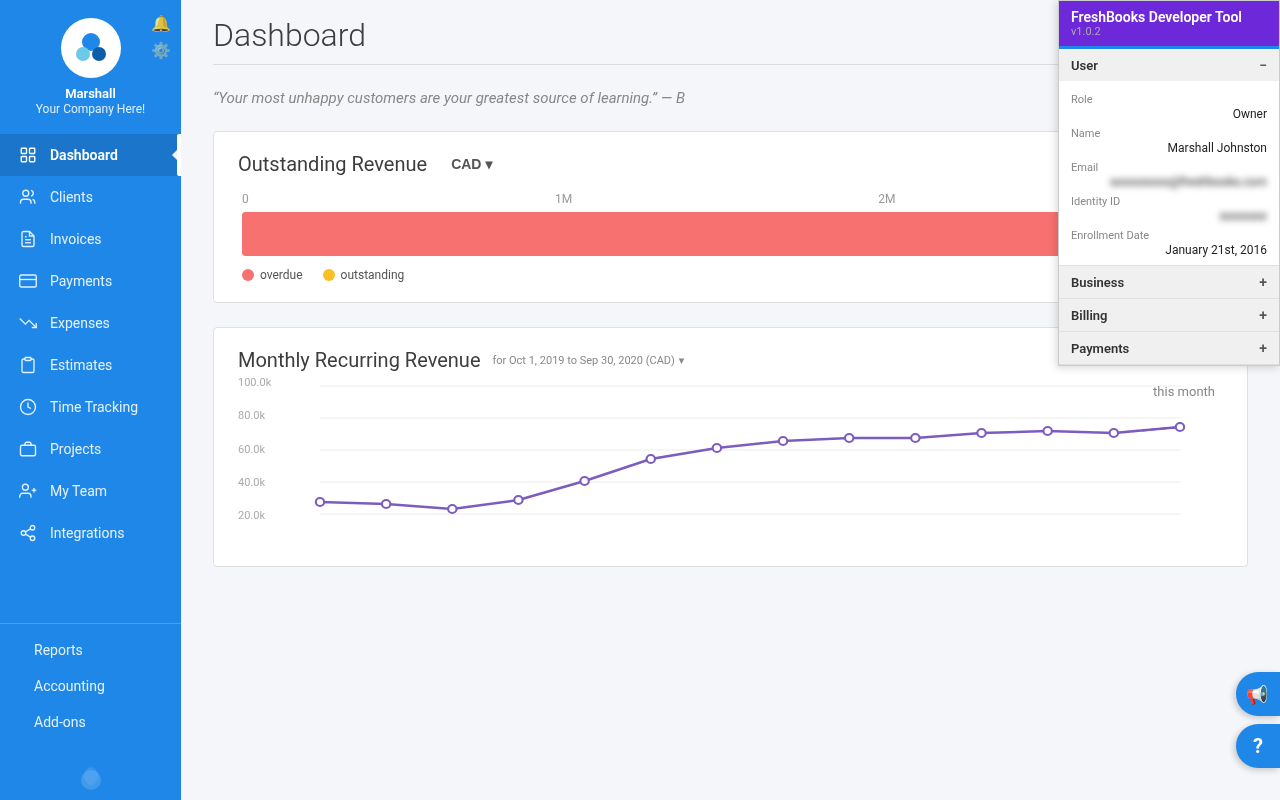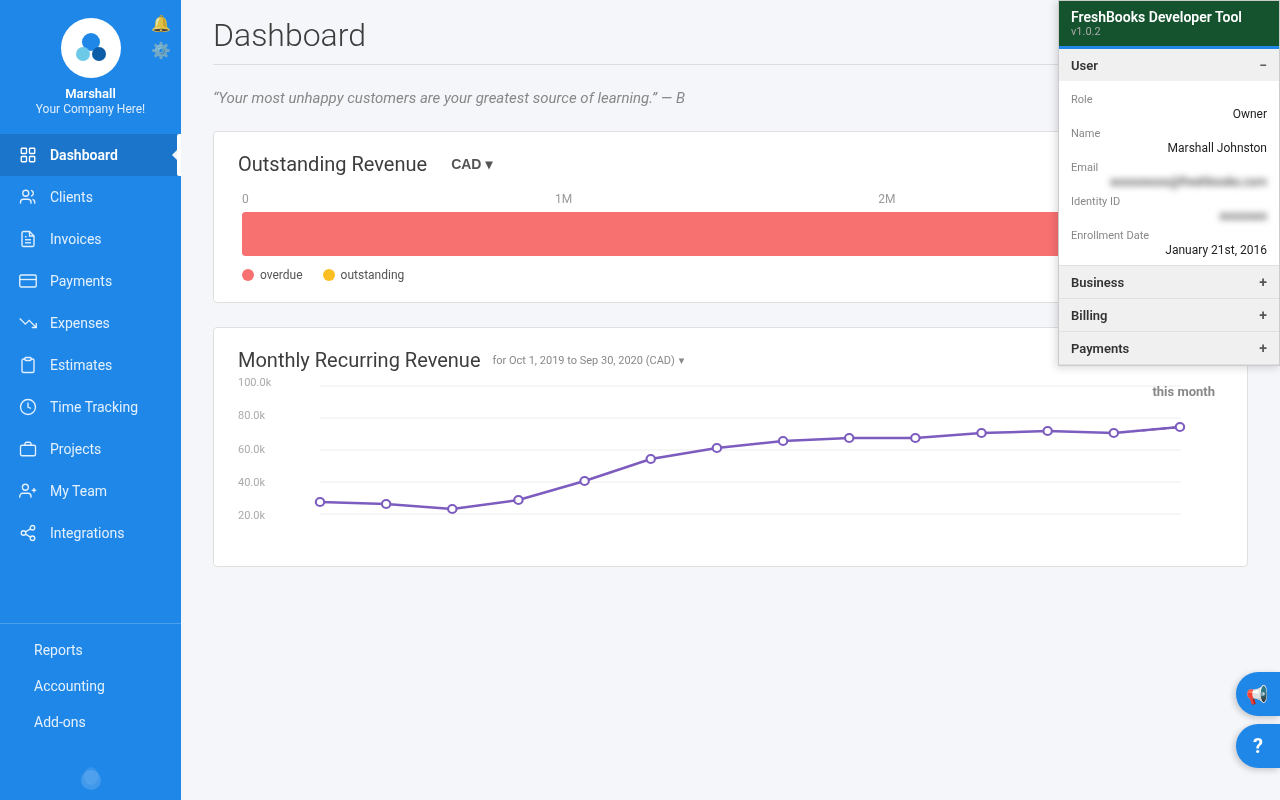--- a/index.html
+++ b/index.html
@@ -303,21 +303,20 @@
       text-align: right;
     }
     .mrr-amount {
       font-size: 38px;
       font-weight: 700;
       color: #1f87e8;
     }
     .mrr-sublabel {
       font-size: 13px;
       color: #888;
-      font-weight: bold;
     }
 
     
     .chart-y-labels {
       position: absolute;
       left: 0;
       top: 0;
       bottom: 24px;
       display: flex;
       flex-direction: column;
@@ -333,21 +332,21 @@
       top: 0;
       right: 0;
       width: 222px;
       background: white;
       border: 1px solid #ccc;
       z-index: 1000;
       font-size: 13px;
       box-shadow: -2px 2px 8px rgba(0,0,0,0.15);
     }
     .dev-panel-header {
-      background: #14532d;
+      background: #6d28d9;
       color: white;
       padding: 8px 12px;
     }
     .dev-panel-title {
       font-size: 14px;
       font-weight: 600;
     }
     .dev-panel-version {
       font-size: 11px;
       color: #aaa;

